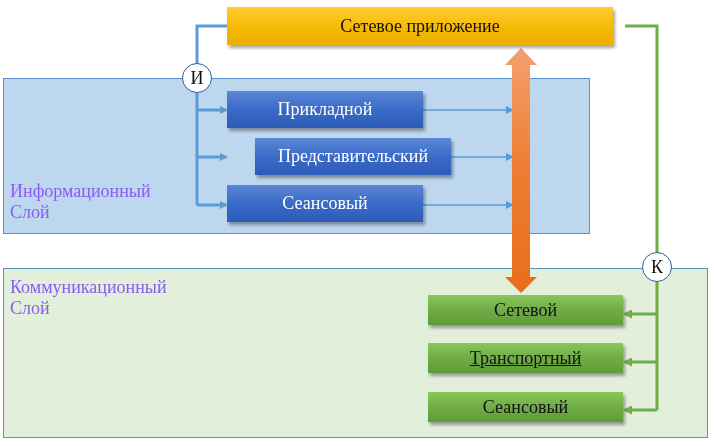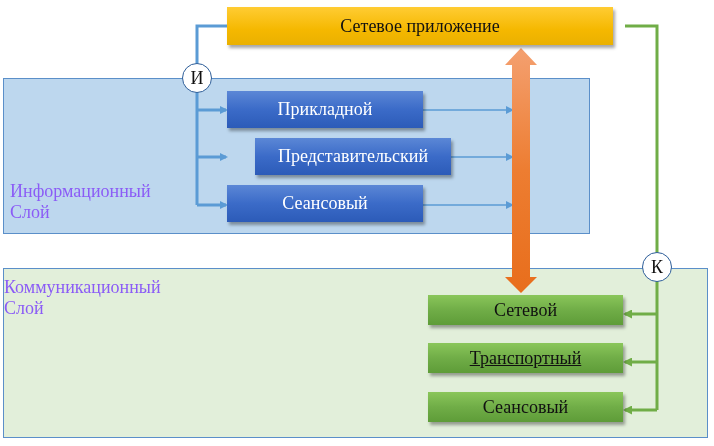--- a/index.html
+++ b/index.html
@@ -3,21 +3,21 @@
 <meta charset="utf-8">
 <style>
   html, body { margin:0; padding:0; background:#ffffff; }
   body { width:714px; height:446px; position:relative; overflow:hidden;
          font-family:"Liberation Serif","DejaVu Serif",serif; }
   .layer { position:absolute; box-sizing:border-box; border:1.5px solid #5b8fc9; }
   #info-layer { left:3px; top:78px; width:587px; height:156px; background:#bdd7ee; }
   #comm-layer { left:3px; top:268px; width:705px; height:170px; background:#e2efda; }
   .layer-label { position:absolute; font-size:18px; color:#8b5cf6; line-height:21px; white-space:pre-line; }
   #info-label { left:10px; top:181px; }
-  #comm-label { left:4px; top:277px; }
+  #comm-label { left:10px; top:277px; }
   .box { position:absolute; box-sizing:border-box; display:flex; align-items:center; justify-content:center;
          font-size:18px; box-shadow:2px 3px 3px rgba(0,0,0,0.35); }
   .app { left:227px; top:7px; width:386px; height:38px; color:#111;
          background:linear-gradient(#ffcc33,#f5b800 60%,#eab000); }
   .blue { left:227px; width:196px; height:37px; color:#fff;
           background:linear-gradient(#5b87d6,#3b6bc8 50%,#2c5bb8); }
   .green { left:428px; width:195px; height:30px; color:#111;
            background:linear-gradient(#8ac65a,#70ad47 50%,#5e9c38); }
   svg#wires { position:absolute; left:0; top:0; width:714px; height:446px; }
   .circle-label { position:absolute; width:30px; height:30px; border-radius:50%; background:#fff;

